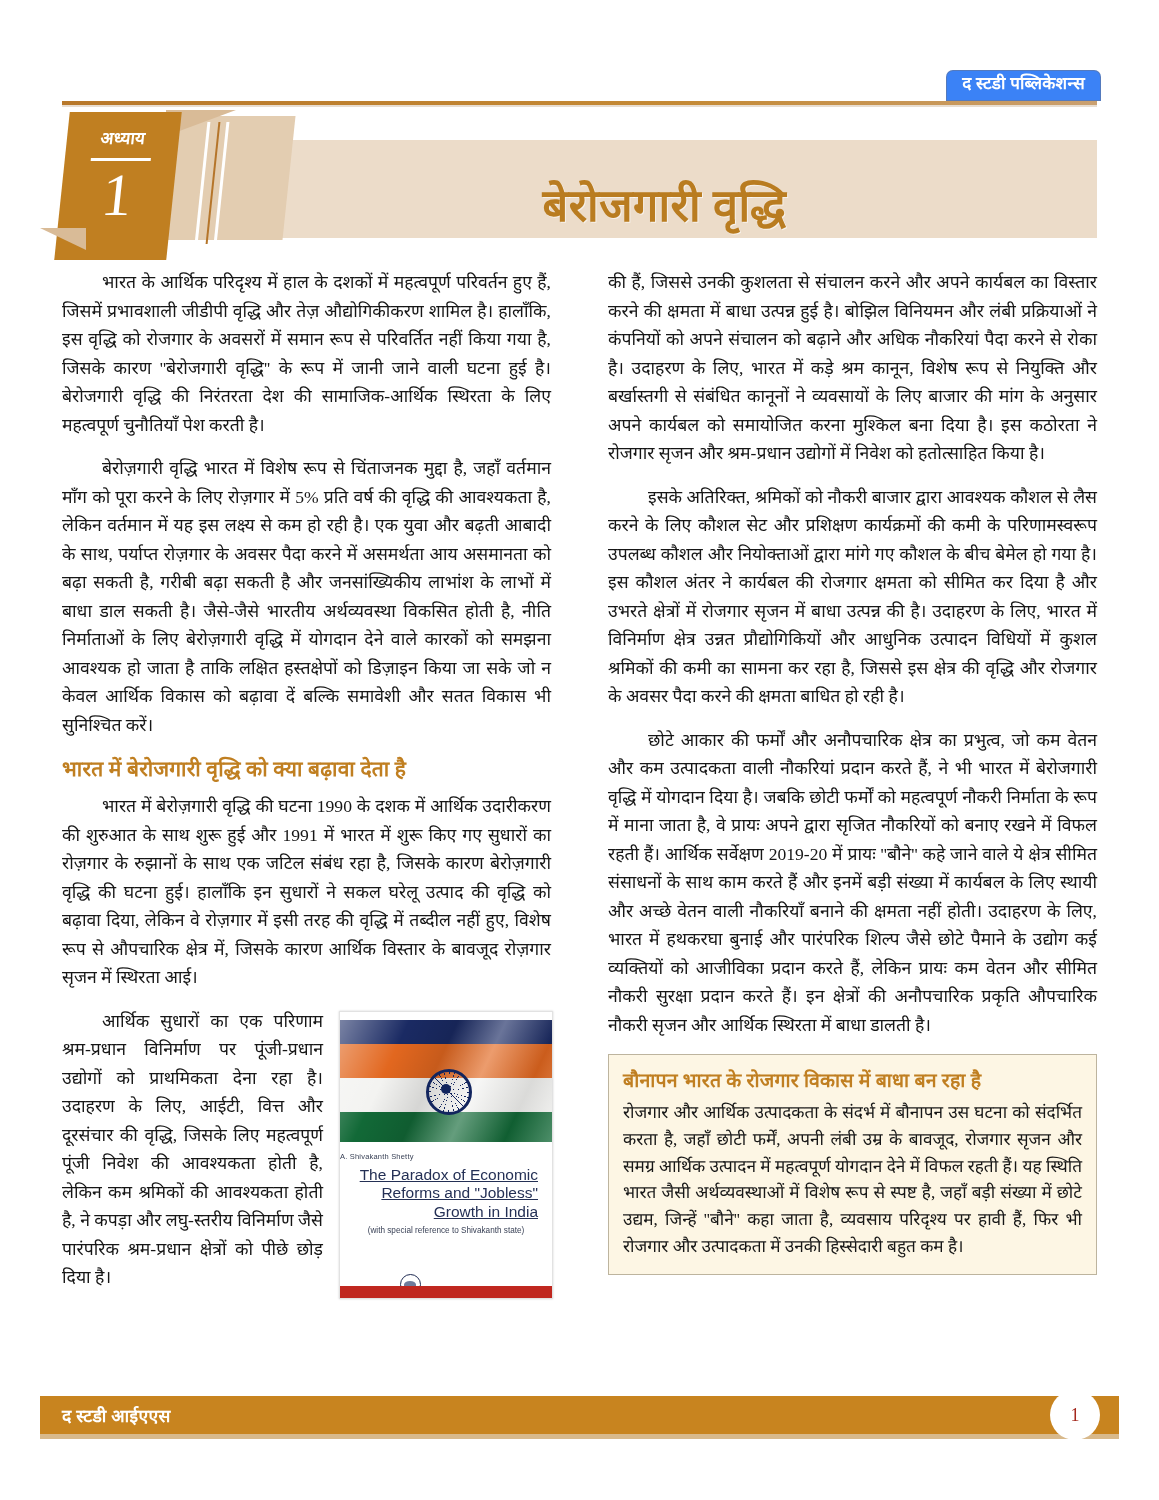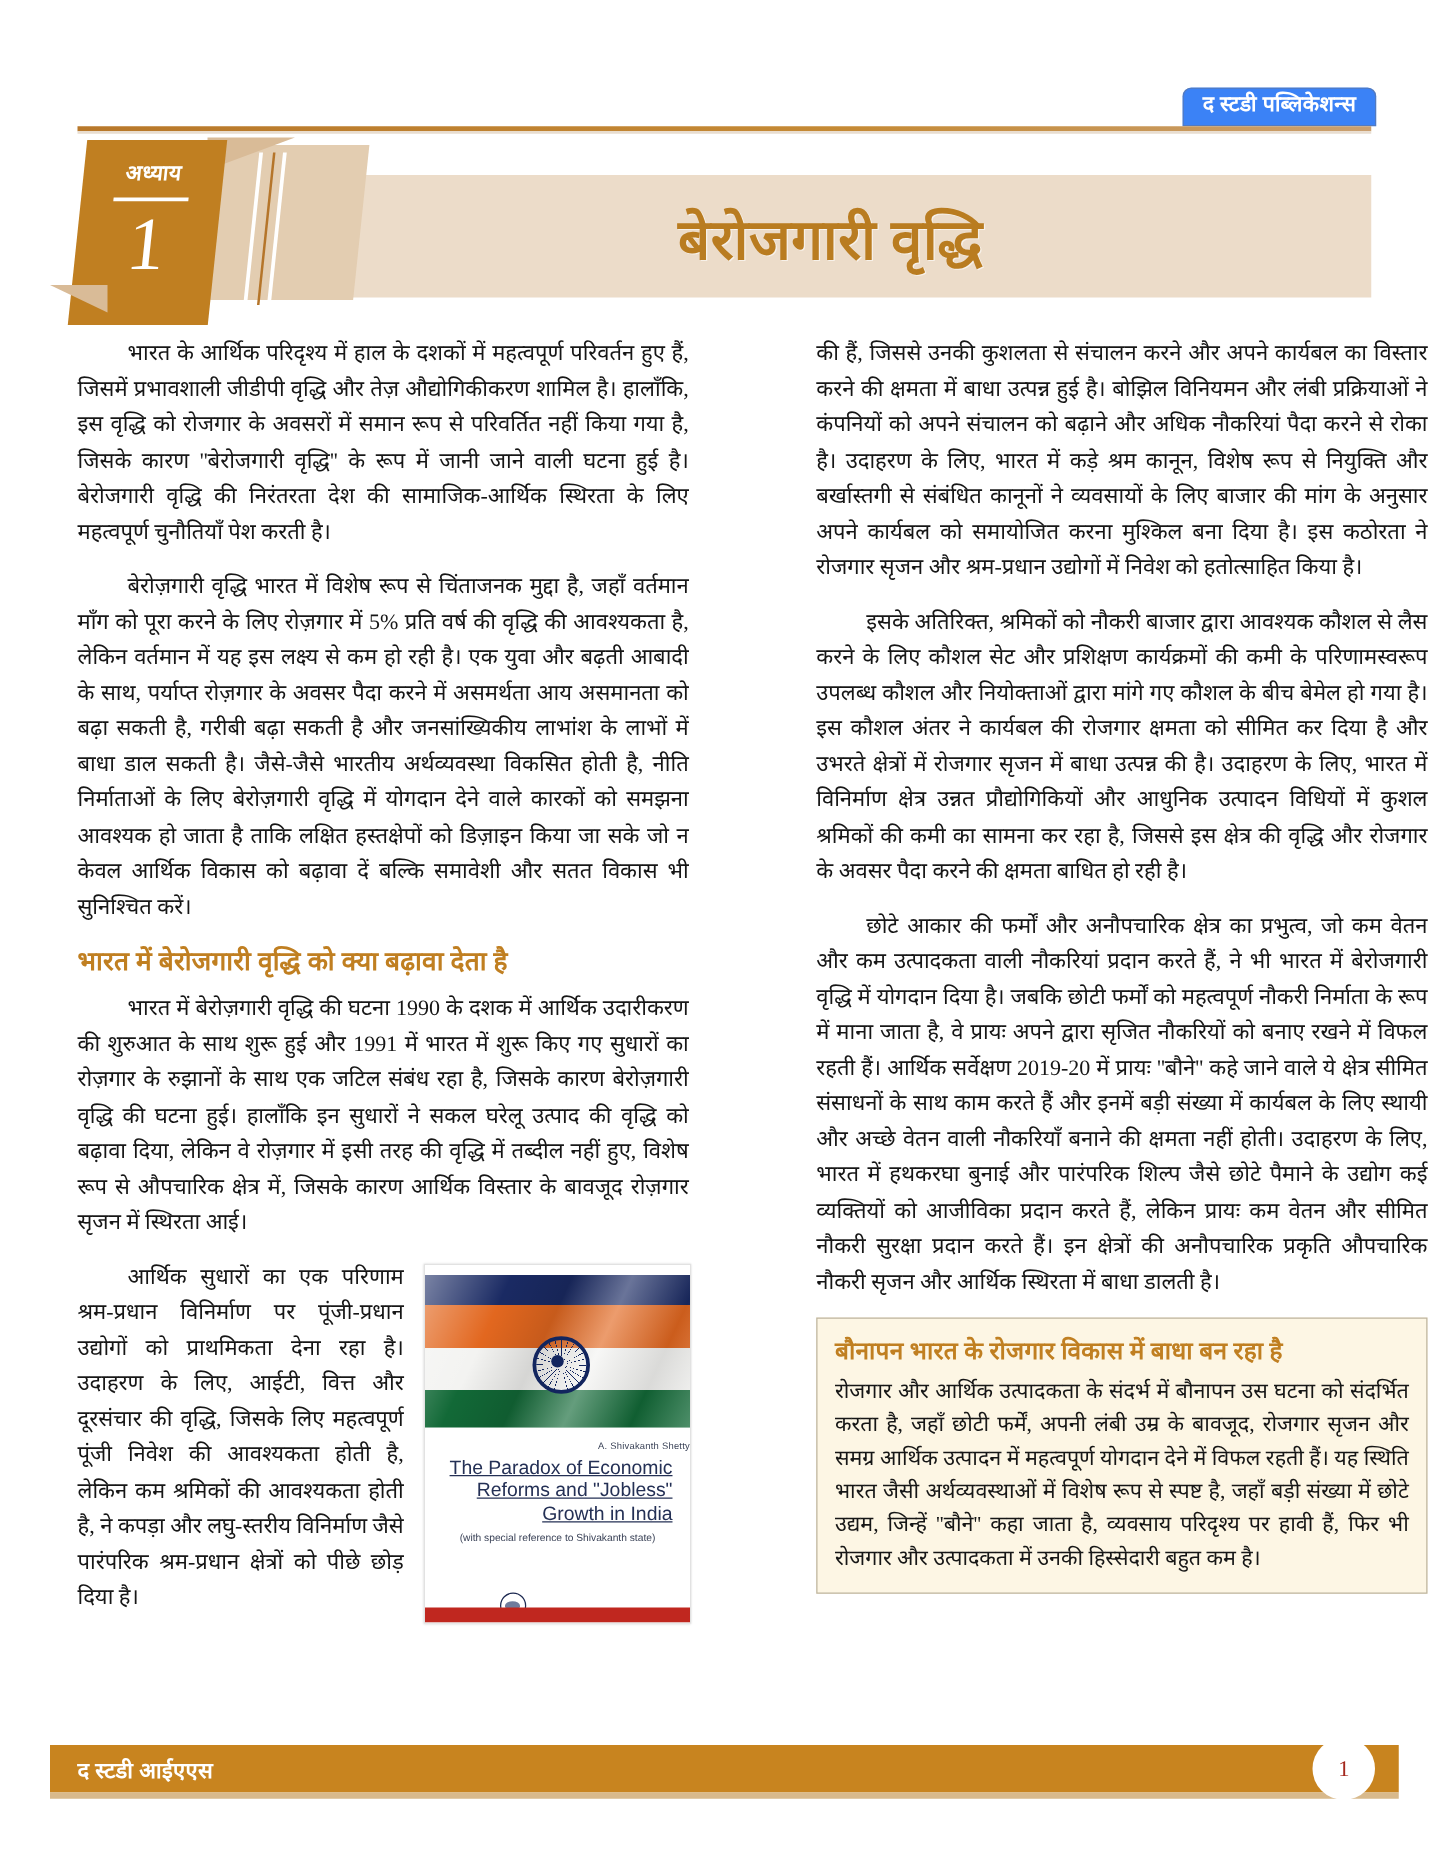--- a/index.html
+++ b/index.html
@@ -75,21 +75,21 @@
     position: absolute;
     left: 170px;
     top: 30px;
     width: 865px;
     height: 98px;
     background: #ecdcc9;
   }
   .banner-title {
     position: absolute;
     left: 170px;
-    top: 30px;
+    top: 44px;
     width: 865px;
     height: 98px;
     display: flex;
     align-items: center;
     justify-content: center;
     color: #b97c20;
     font-size: 45px;
     font-weight: bold;
     letter-spacing: .5px;
     text-shadow: 1px 1px 0 rgba(255,255,255,.6);
@@ -177,21 +177,21 @@
     left: 62px;
     top: 268px;
     width: 1035px;
   }
   .col {
     position: absolute;
     top: 0;
     width: 489px;
   }
   .col-left  { left: 0px; }
-  .col-right { left: 546px; margin-left: 45px; }
+  .col-right { left: 546px; }
 
   p.body {
     margin: 0 0 15px 0;
     font-size: 17.6px;
     line-height: 1.62;
     text-align: justify;
     text-indent: 40px;
     color: #161616;
     hyphens: none;
   }
@@ -253,21 +253,21 @@
     position: absolute;
     left: 101px; top: 72px;
     width: 10px; height: 10px;
     border-radius: 50%;
     background: #12255e;
   }
   .cover-author {
     position: absolute;
     left: 0; top: 140px;
     width: 212px;
-    text-align: right;
+    text-align: left;
     font-size: 7.5px;
     color: #3a4257;
     font-family: "Liberation Sans", sans-serif;
     letter-spacing: .2px;
   }
   .cover-title {
     position: absolute;
     left: 14px; top: 154px;
     width: 184px;
     text-align: right;

